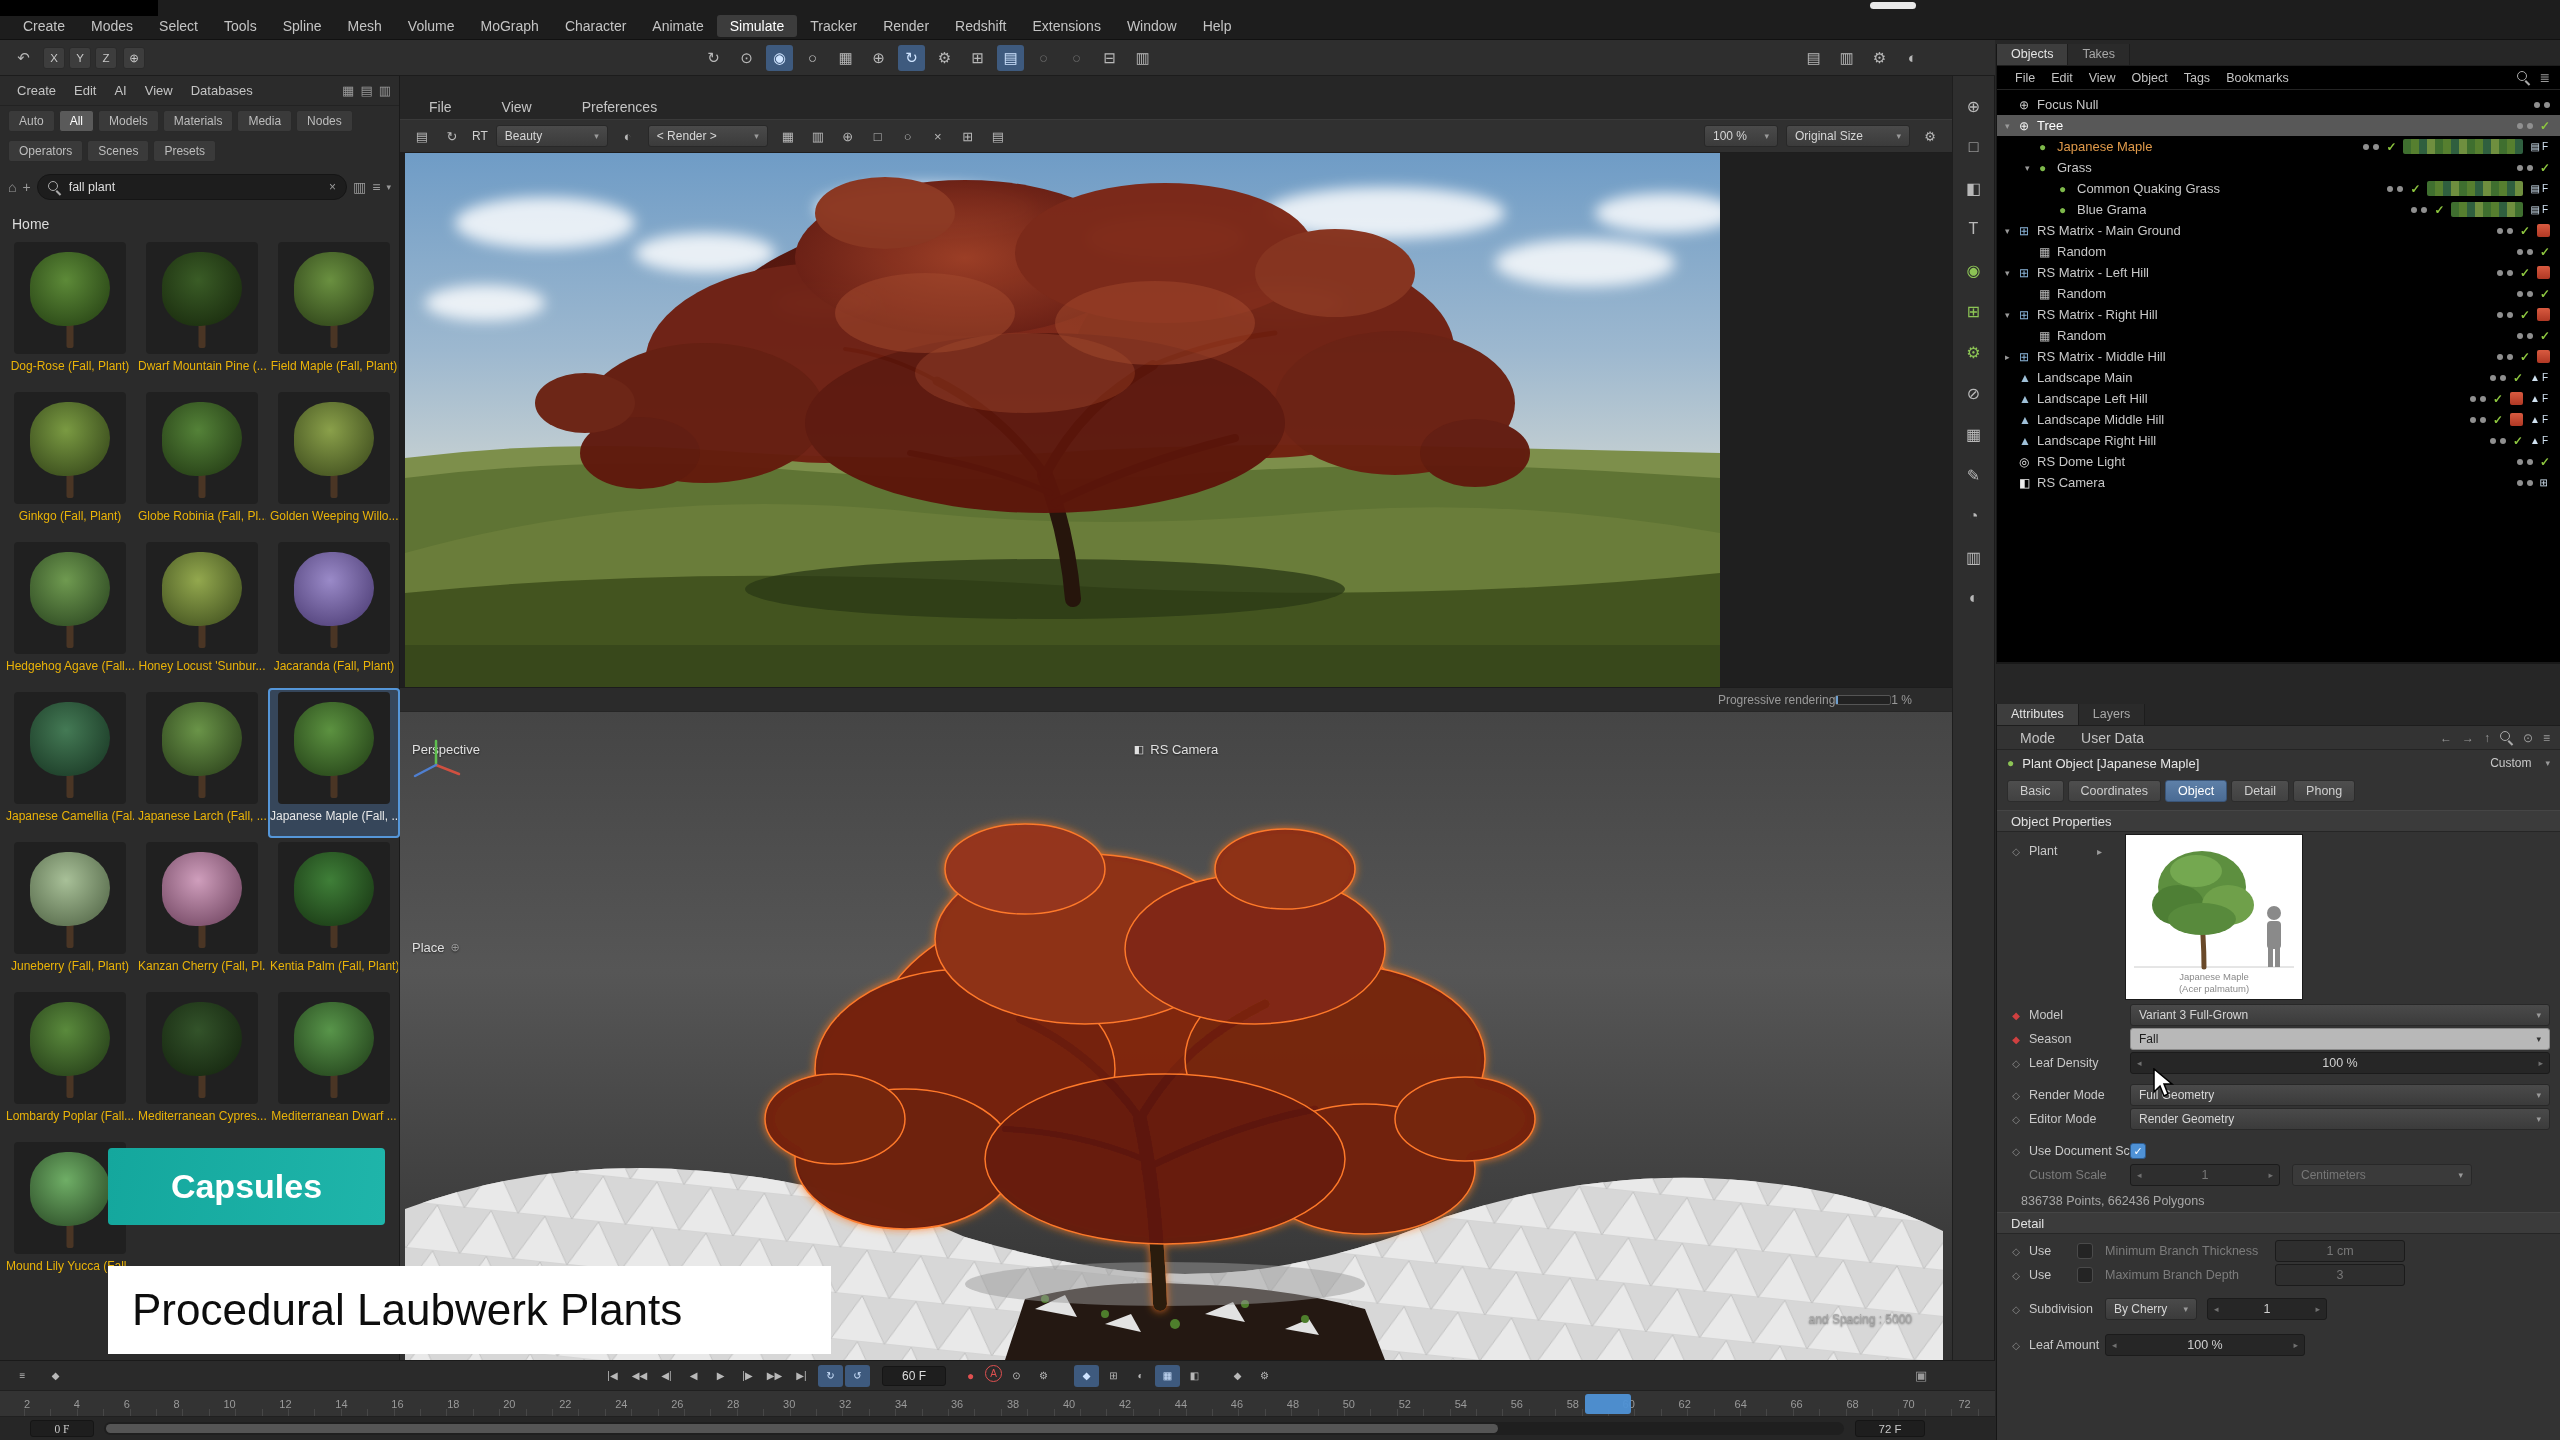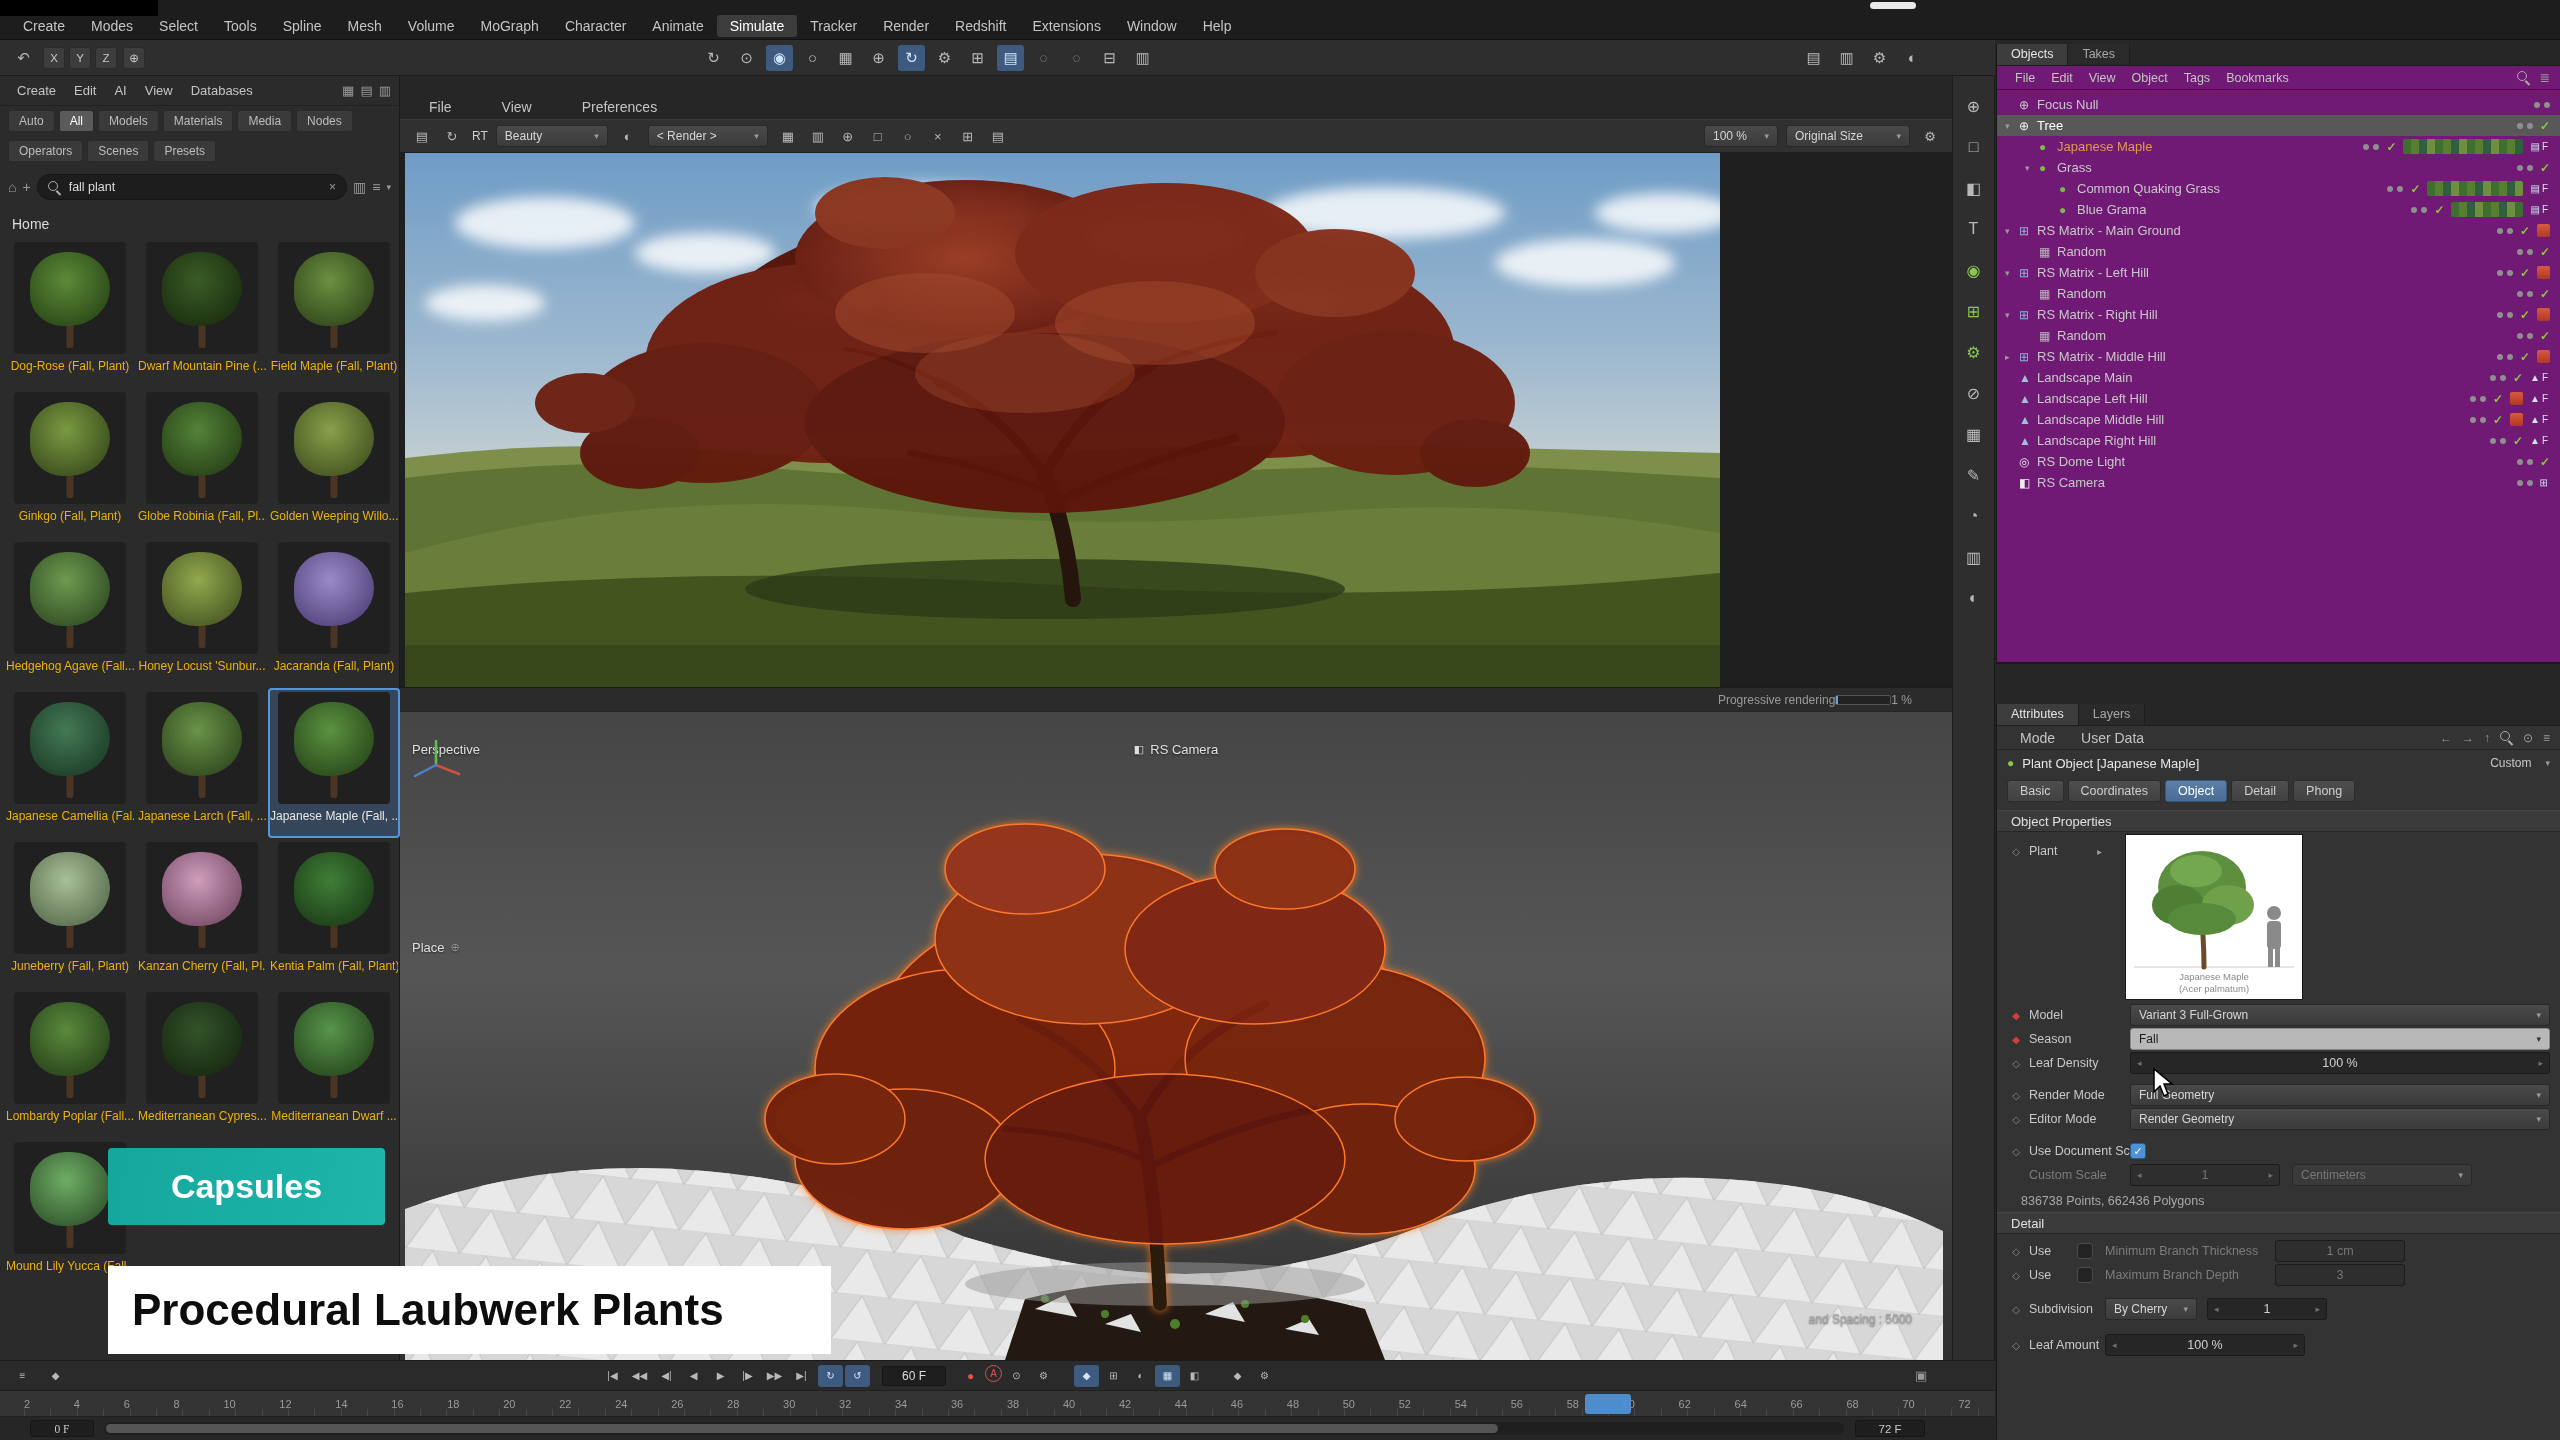--- a/index.html
+++ b/index.html
@@ -67,21 +67,21 @@
   .persp svg{position:absolute;left:5px;top:27px;}
   .hud{position:absolute;font-size:13px;color:#e0e0e0;text-shadow:0 1px 2px rgba(0,0,0,.6);}
   .hud.gray{color:#a8a8a8;font-size:12px;}
 
   
   .side-tools{left:1952px;top:76px;width:43px;height:1284px;background:#2e2e2e;border-left:1px solid #1e1e1e;border-right:1px solid #1a1a1a;display:flex;flex-direction:column;align-items:center;padding-top:14px;gap:9px;}
   .st-icon{width:32px;height:32px;display:flex;align-items:center;justify-content:center;color:#b8b8b8;font-size:16px;border-radius:4px;}
   .st-icon.green{color:#8cc455;}
 
   
-  .obj-mgr{left:1996px;top:44px;width:564px;height:620px;background:#701a75;border-left:1px solid #161616;border-bottom:2px solid #191919;}
+  .obj-mgr{left:1996px;top:44px;width:564px;height:620px;background:#000000;border-left:1px solid #161616;border-bottom:2px solid #191919;}
   .panel-tabs{display:flex;height:22px;background:#262626;border-bottom:1px solid #1d1d1d;}
   .panel-tab{padding:3px 14px;font-size:12.5px;color:#a8a8a8;background:#2a2a2a;border-right:1px solid #1d1d1d;}
   .panel-tab.on{background:#3d3d3d;color:#e4e4e4;}
   .om-menu{display:flex;align-items:center;height:24px;padding:0 10px;gap:2px;font-size:12.5px;color:#c0c0c0;border-bottom:1px solid #242424;}
   .om-menu .menu-item{padding:2px 8px;font-size:12.5px;}
   .om-menu-right{margin-left:auto;display:flex;align-items:center;gap:10px;color:#9a9a9a;}
   .om-tree{padding-top:4px;}
   .om-row{display:flex;align-items:center;height:21px;padding-left:calc(8px + var(--level,0)*20px);font-size:13px;color:#c8c8c8;}
   .om-row.sel{background:#585858;color:#ffffff;}
   .om-row.orange .olabel{color:#e09a4a;}
@@ -142,21 +142,21 @@
   .playhead{position:absolute;left:1585px;top:3px;width:46px;height:20px;background:#4f92d6;border-radius:3px;opacity:.95;}
   .tl-range{position:relative;height:23px;background:#262626;display:flex;align-items:center;}
   .range-field{width:64px;height:17px;background:#1e1e1e;border:1px solid #151515;border-radius:3px;color:#c8c8c8;font-size:11.5px;display:flex;align-items:center;justify-content:center;}
   .rf-l{position:absolute;left:30px;font-family:Liberation Serif, serif;}
   .rf-r{position:absolute;left:1855px;width:70px;}
   .range-groove{position:absolute;left:104px;width:1740px;height:13px;background:#1f1f1f;border-radius:7px;}
   .range-bar{position:absolute;left:2px;top:2px;bottom:2px;width:80%;background:#555;border-radius:5px;}
 
   
   .capsules-badge{left:108px;top:1148px;width:277px;height:77px;background:linear-gradient(100deg,#14a79d,#1fb5aa);display:flex;align-items:center;justify-content:center;color:#fff;font-size:34px;font-weight:bold;border-radius:4px;z-index:30;}
-  .title-banner{left:108px;top:1266px;width:723px;height:88px;background:#fff;display:flex;align-items:center;padding-left:24px;color:#0d0d0d;font-size:44px;font-weight:bold;z-index:30;}
+  .title-banner{left:108px;top:1266px;width:723px;height:88px;background:#fff;display:flex;align-items:center;padding-left:24px;color:#0d0d0d;font-size:44px;font-weight:normal;z-index:30;}
   .cursor{left:2152px;top:1068px;z-index:50;pointer-events:none;}
 
   .mag{position:relative;width:13px;height:13px;display:inline-block;}
   .mag::before{content:"";position:absolute;top:0;left:0;width:8px;height:8px;border:1.5px solid #aaa;border-radius:50%;}
   .mag::after{content:"";position:absolute;left:9px;top:9px;width:6px;height:1.5px;background:#aaa;transform:rotate(45deg);transform-origin:0 0;}
 </style>
 </head>
 <body>
 
 <div id="root">

